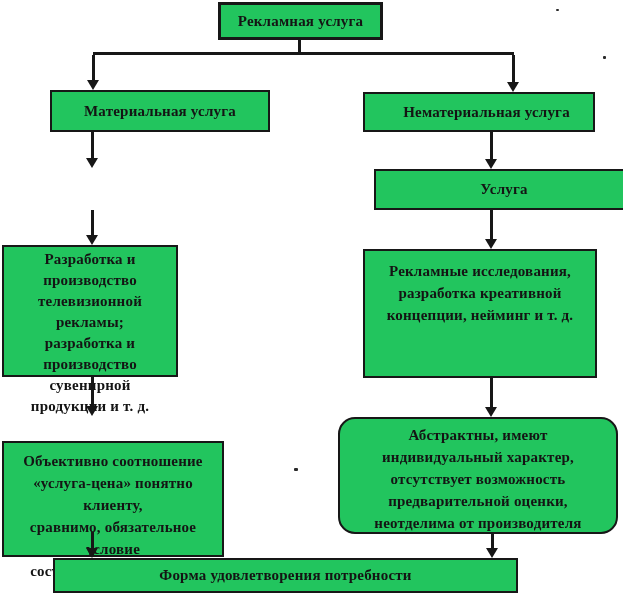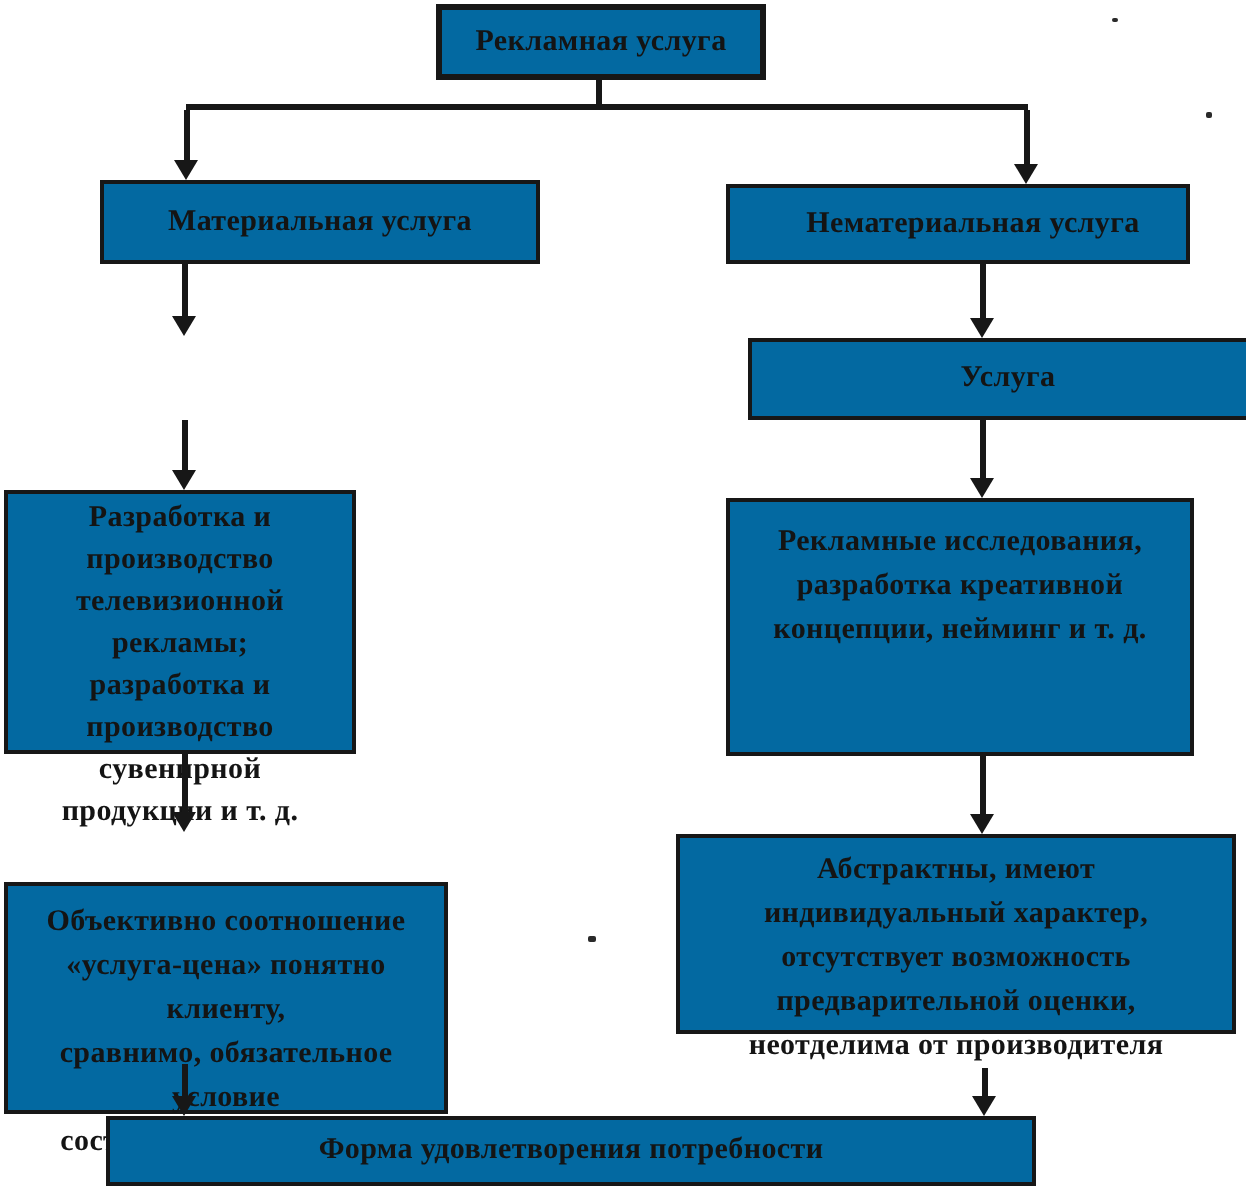--- a/index.html
+++ b/index.html
@@ -14,21 +14,21 @@
     height: 600px;
     background: #ffffff;
     font-family: "Liberation Serif", "DejaVu Serif", serif;
     color: #141414;
     overflow: hidden;
   }
   .box {
     position: absolute;
     box-sizing: border-box;
     border: 2px solid #171717;
-    background: #0369a1;
+    background: #22c55e;
     font-weight: bold;
     font-size: 15px;
     text-align: center;
     color: #141414;
     letter-spacing: 0.2px;
   }
   .box.center {
     display: flex;
     align-items: center;
     justify-content: center;
@@ -39,21 +39,21 @@
 
   
   .b-root   { left: 218px; top: 2px;   width: 165px; height: 38px; border-width: 3px; }
   .b-matL   { left: 2px;   top: 90px;  width: 220px; height: 42px; margin-left: 48px; }
   .b-matR   { left: 363px; top: 92px;  width: 232px; height: 40px; padding-left: 15px; }
   .b-prodL  { left: 2px;   top: 168px; width: 220px; height: 42px; }
   .b-prodR  { left: 374px; top: 169px; width: 260px; height: 41px; }
   .b-exL    { left: 2px;   top: 245px; width: 176px; height: 132px; line-height: 21px; padding-top: 2px; }
   .b-exR    { left: 363px; top: 249px; width: 234px; height: 129px; line-height: 22px; padding-top: 9px; }
   .b-propL  { left: 2px;   top: 416px; width: 222px; height: 116px; line-height: 22px; padding-top: 7px; margin-top: 25px; }
-  .b-propR  { left: 338px; top: 417px; width: 280px; height: 100px; line-height: 22px; padding-top: 5px; }
+  .b-propR  { left: 338px; top: 417px; width: 280px; height: 117px; line-height: 22px; padding-top: 5px; border-radius: 17px; }
   .b-bottom { left: 53px;  top: 558px; width: 465px; height: 35px; }
 
   
   .line {
     position: absolute;
     background: #171717;
   }
   .stub  { left: 298px; top: 40px; width: 3px;  height: 13px; }
   .hline { left: 93px;  top: 52px; width: 421px; height: 3px; }
 

